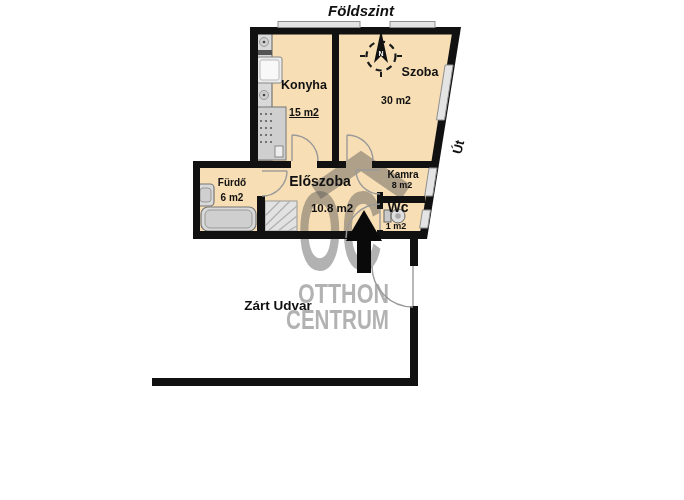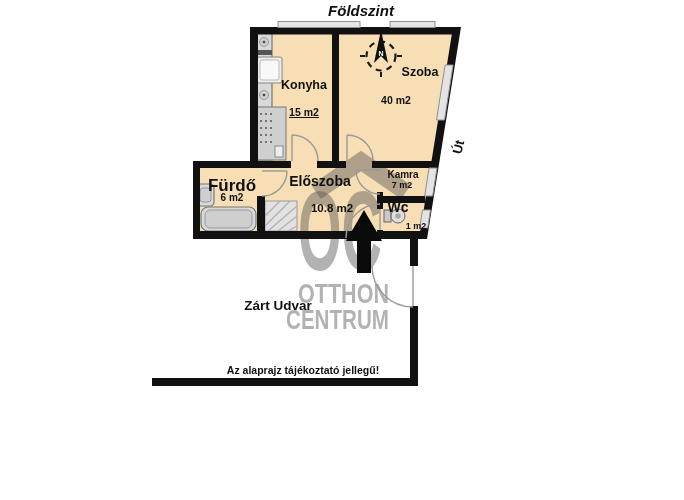--- a/index.html
+++ b/index.html
@@ -171,32 +171,31 @@
       <rect x="357" y="239" width="14" height="34" fill="#0a0a0a"></rect>
     </g>
   </svg>
 
   <div class="lbl title" style="left:361px;top:3px;font-style:italic;">Földszint</div>
 
   <div class="lbl rname" style="left:304px;top:79px;text-align:right;">Konyha</div>
   <div class="lbl rarea" style="left:304px;top:107px;text-decoration:underline;">15 m2</div>
 
   <div class="lbl rname" style="left:396px;top:66px;margin-left:24px;">Szoba</div>
-  <div class="lbl rarea" style="left:396px;top:95px;">40 m2</div>
-
-  <div class="lbl rname" style="left:232px;top:177px;font-size:17px;">Fürdő</div>
+  <div class="lbl rarea" style="left:396px;top:95px;">30 m2</div>
+
+  <div class="lbl rname" style="left:232px;top:177px;font-size:10px;">Fürdő</div>
   <div class="lbl rarea" style="left:232px;top:192px;font-size:10px;">6 m2</div>
 
   <div class="lbl rname-big" style="left:320px;top:174px;">Előszoba</div>
   <div class="lbl rarea-big" style="left:320px;top:202px;">10.8 m2</div>
 
   <div class="lbl rname-sm" style="left:403px;top:169px;">Kamra</div>
-  <div class="lbl rarea-sm" style="left:402px;top:181px;">7 m2</div>
+  <div class="lbl rarea-sm" style="left:402px;top:181px;">8 m2</div>
 
   <div class="lbl rname-sm" style="left:398px;top:200px;font-size:14px;">Wc</div>
-  <div class="lbl rarea-sm" style="left:416px;top:222px;">1 m2</div>
+  <div class="lbl rarea-sm" style="left:396px;top:222px;">1 m2</div>
 
   <div class="lbl road" style="left:459px;top:140px;">Út</div>
 
   <div class="lbl courtyard" style="left:278px;top:299px;">Zárt Udvar</div>
 
-  <div class="lbl disclaimer" style="left:303px;top:365px;">Az alaprajz tájékoztató jellegű!</div>
 </div>
 
 </body></html>

